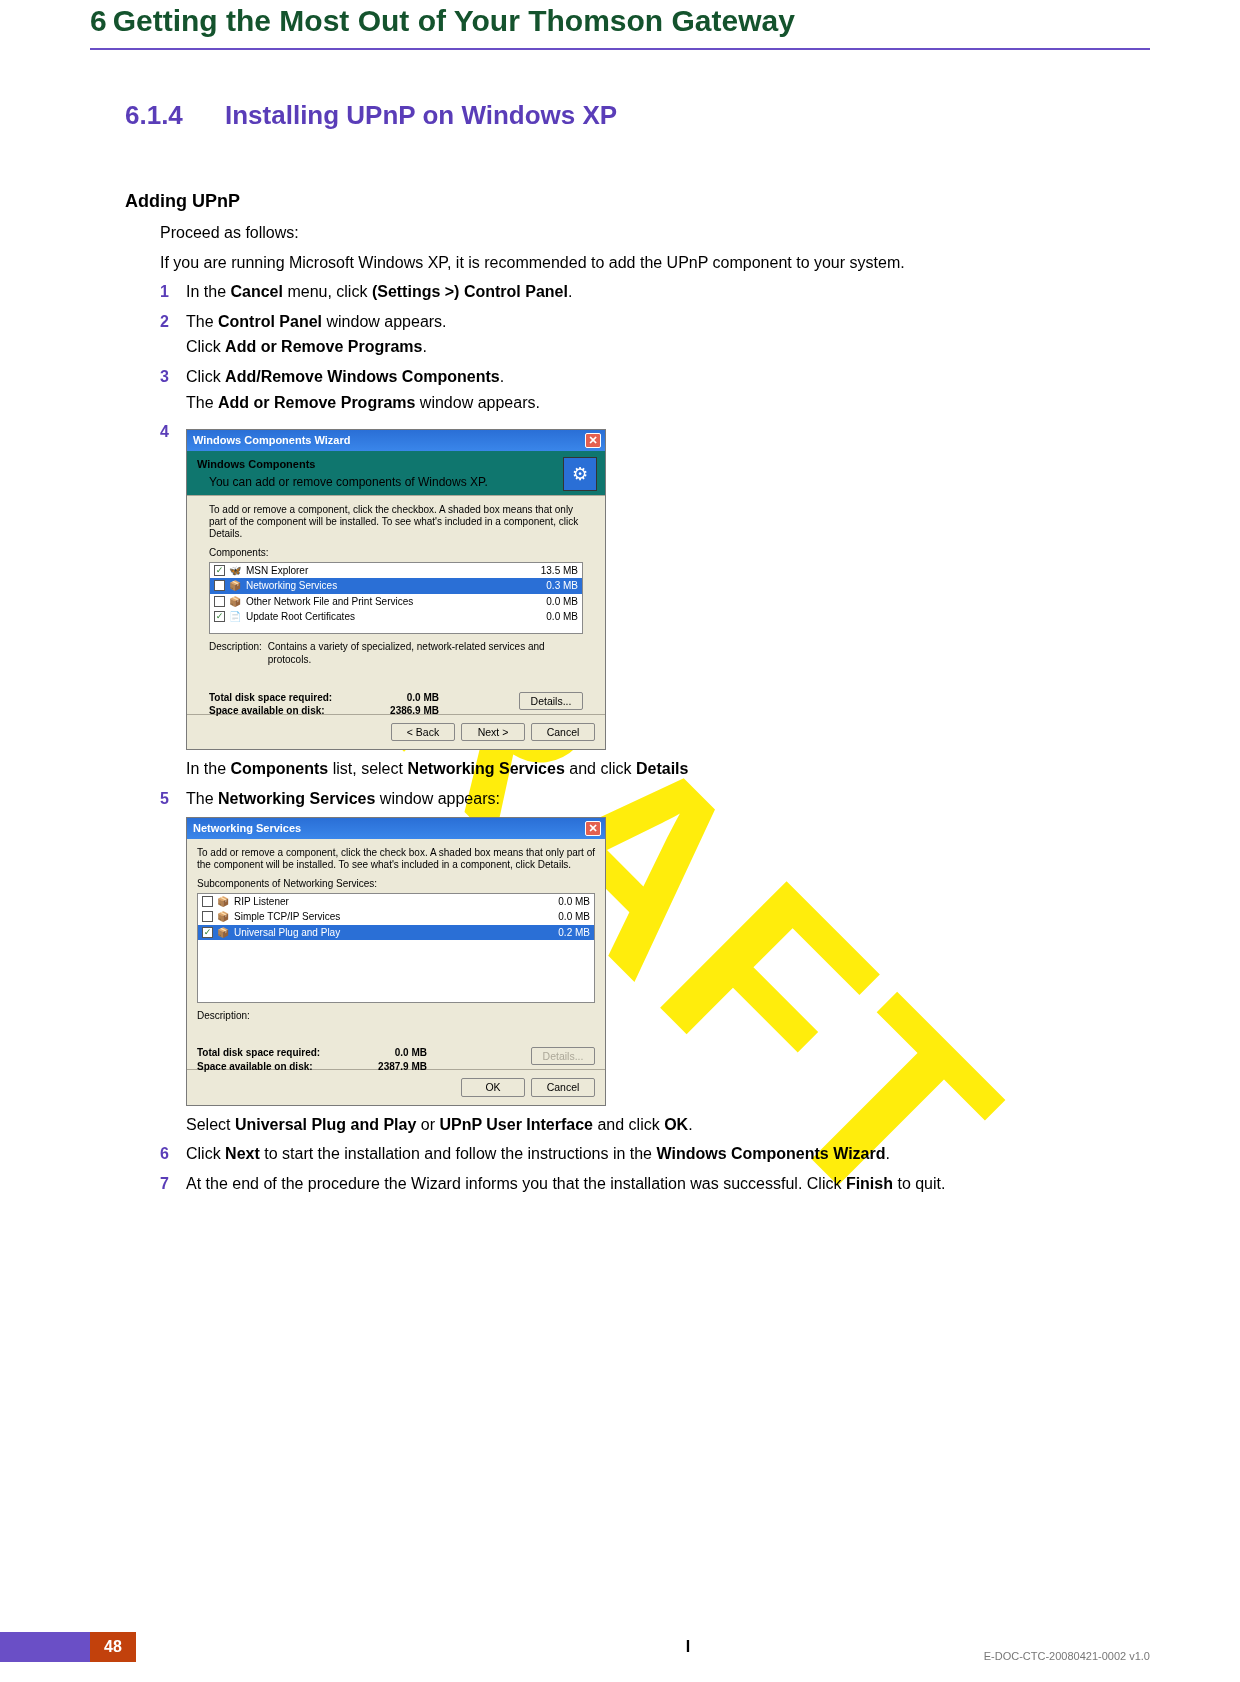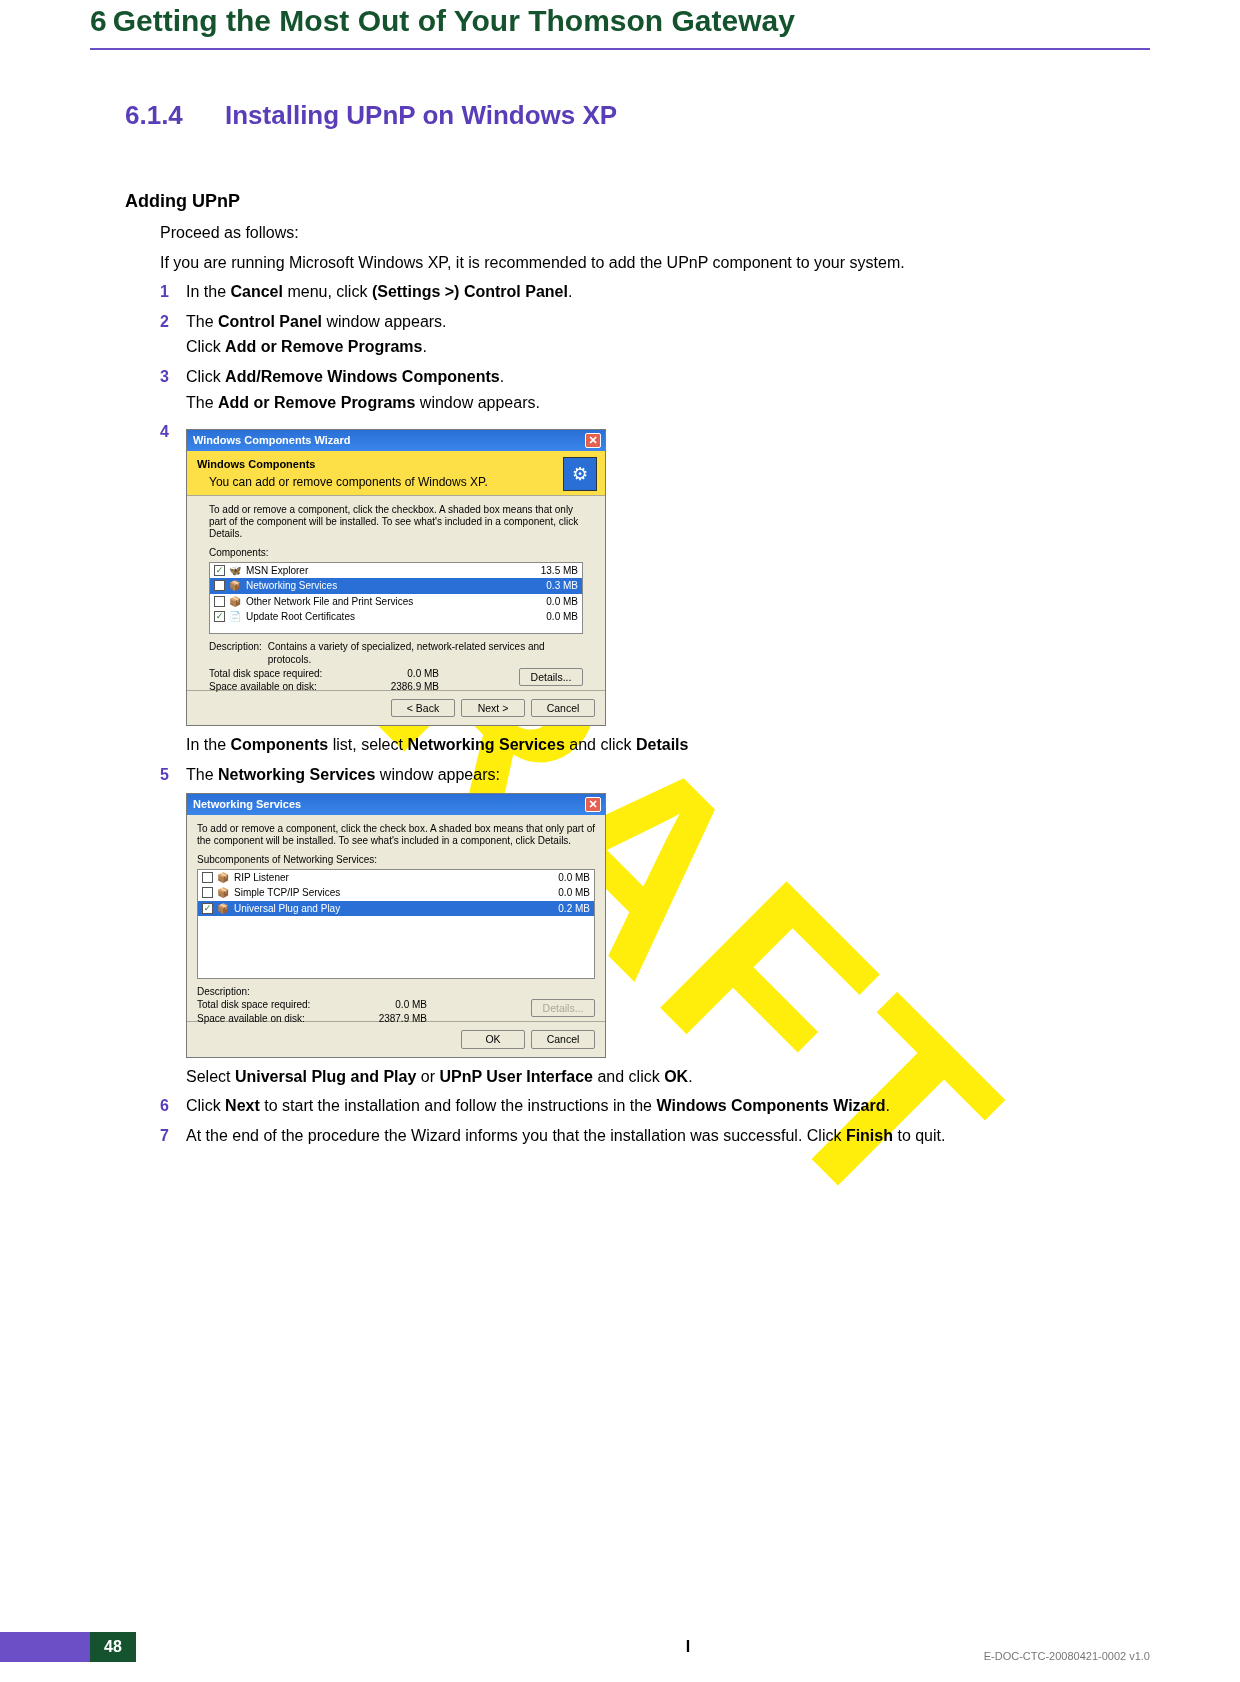--- a/index.html
+++ b/index.html
@@ -90,21 +90,21 @@
   .closebox {
     width: 16px; height: 15px;
     background: #e46050;
     border: 1px solid #fff;
     border-radius: 2px;
     display: flex; align-items: center; justify-content: center;
     color: #fff; font-size: 11px; line-height: 1;
   }
 
   .wcw-header {
-    background: #fde047;
+    background: #0f766e;
     display: flex;
     justify-content: space-between;
     padding: 6px 8px 4px 10px;
     border-bottom: 1px solid #aca899;
   }
   .wcw-header-left { }
   .wcw-header-title { font-weight: 700; font-size: 11px; margin-bottom: 2px; }
   .wcw-header-sub { font-size: 12px; padding-left: 12px; }
   .wcw-header-icon {
     width: 34px; height: 34px;
@@ -141,21 +141,21 @@
   }
   .ic {
     width: 13px; height: 13px;
     display: inline-block;
     text-align: center;
     line-height: 13px;
     font-size: 10px;
   }
 
   .desc-row { display: flex; margin-top: 6px; font-size: 10px; gap: 6px; }
-  .stats { margin-top: 0; font-size: 10px; display: flex; }
+  .stats { margin-top: 24px; font-size: 10px; display: flex; font-weight: bold; }
   .stats-left { width: 160px; }
   .stats-vals { width: 70px; text-align: right; }
   .details-btn-row { display:flex; justify-content:flex-end; margin-top:-26px; }
 
   .xpbtn {
     background: #ece9d8;
     border: 1px solid #888;
     border-radius: 2px;
     padding: 1px 10px;
     font-size: 10.5px;
@@ -200,21 +200,21 @@
     height: 30px;
     display: flex;
     align-items: center;
     z-index: 2;
   }
   .footer-left-bar {
     width: 90px; height: 30px;
     background: #6a4fc6;
   }
   .footer-page {
-    background: #14532d;
+    background: #c2410c;
     color: #fff;
     font-weight: 700;
     font-size: 16px;
     height: 30px;
     padding: 0 14px;
     display: flex; align-items: center;
   }
   .footer-spacer { flex: 1; display:flex; align-items:center; justify-content:center; color:#000; font-weight:700; }
   .footer-doc {
     position: absolute; right: 90px; bottom: 20px;

